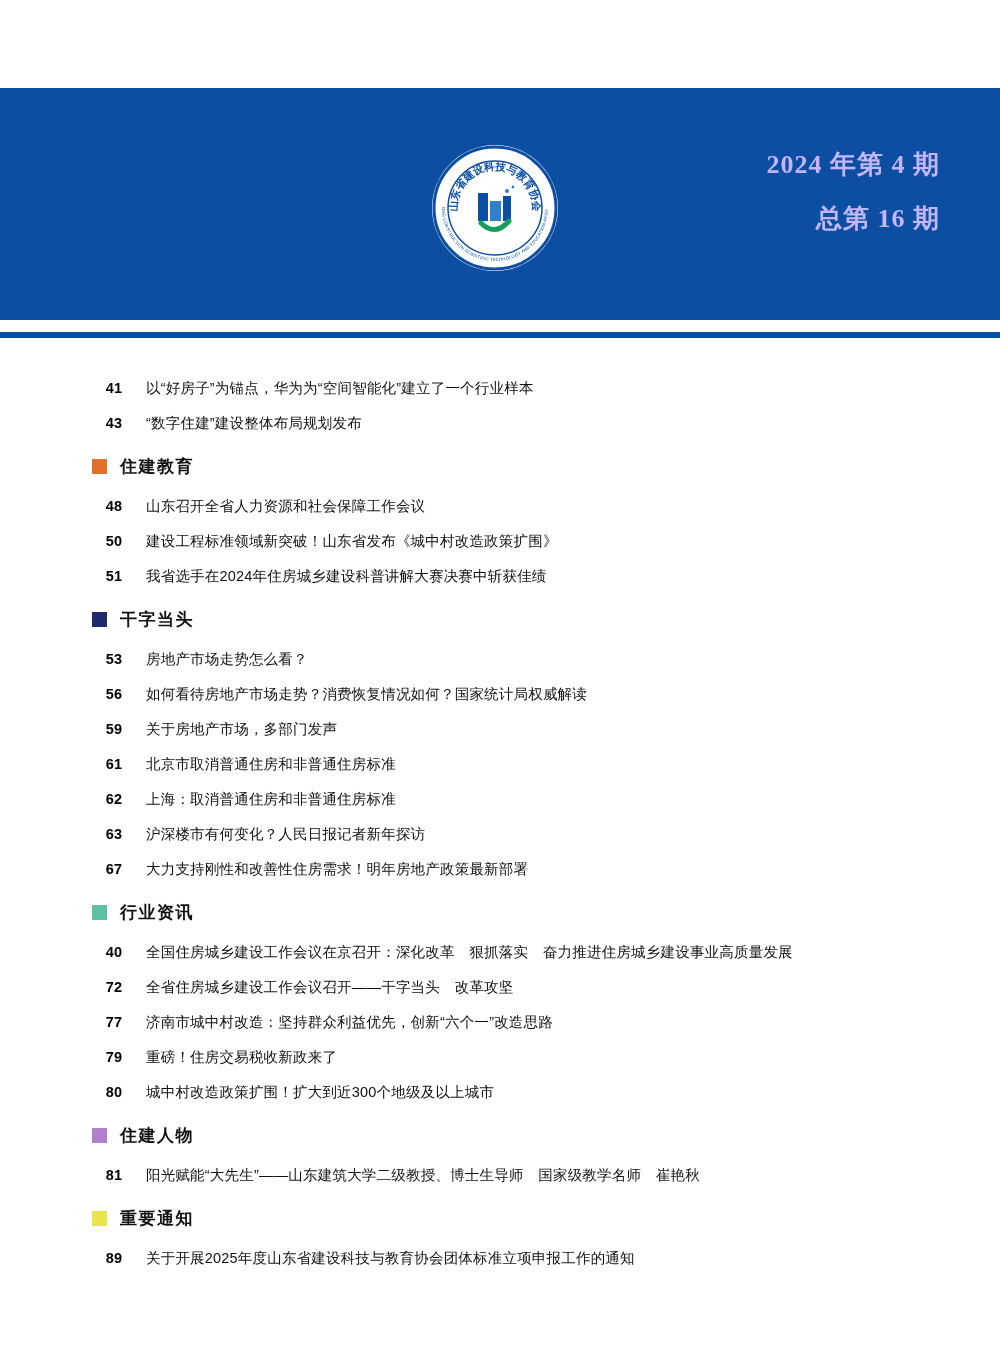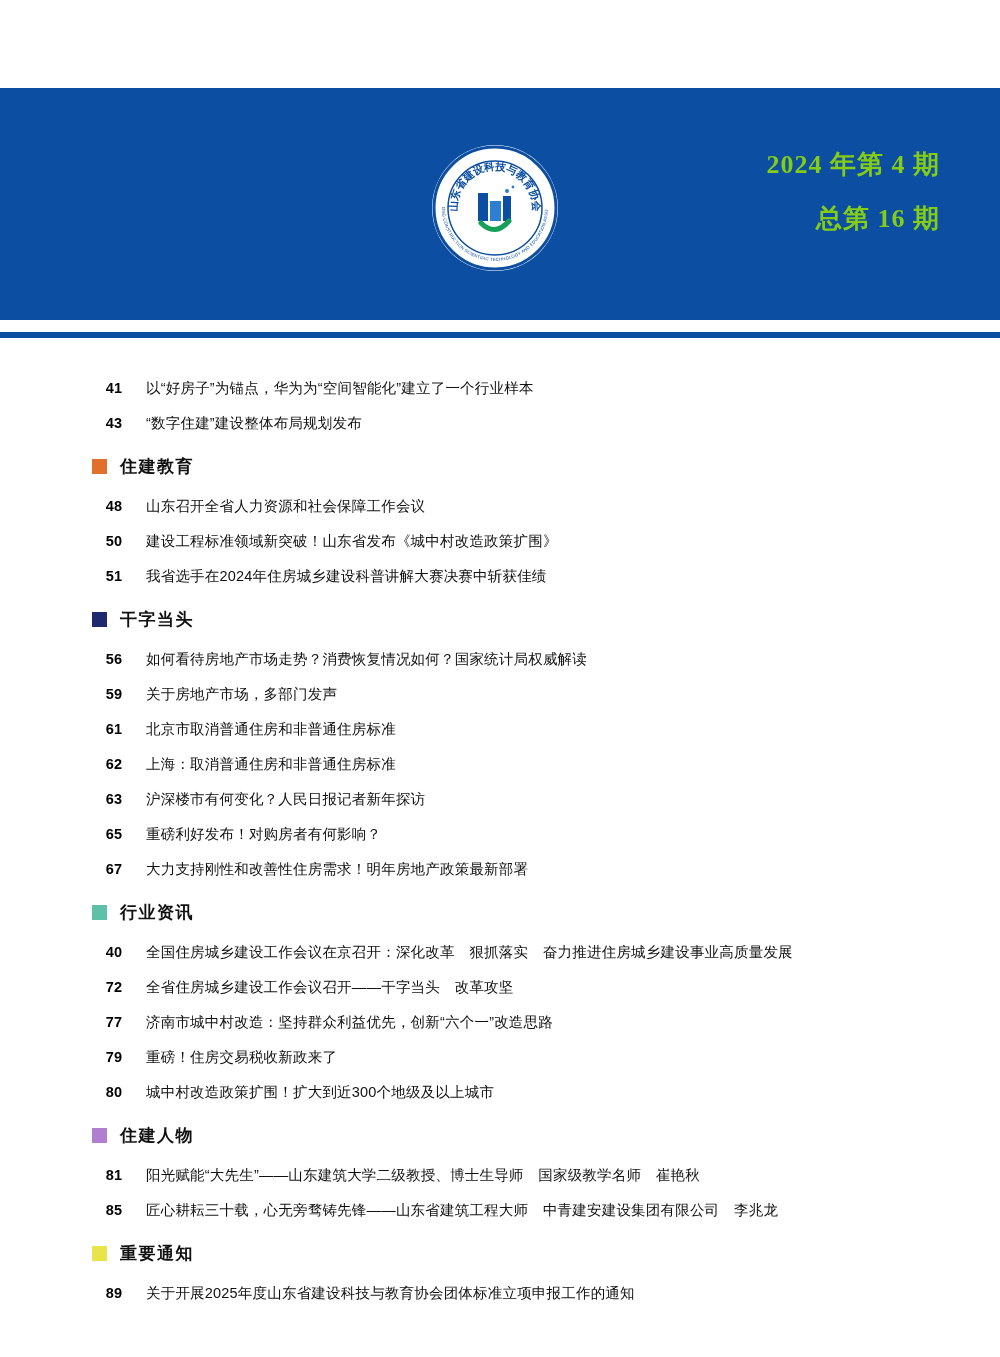--- a/index.html
+++ b/index.html
@@ -37,21 +37,21 @@
     top: 332px;
     width: 1000px;
     height: 6px;
     background: #0b4ea2;
   }
   .issue-block {
     position: absolute;
     right: 60px;
     top: 58px;
     text-align: right;
-    color: #84cc16;
+    color: #c4b5fd;
     font-family: "Liberation Serif", "DejaVu Serif", serif;
     font-weight: bold;
     letter-spacing: 1px;
   }
   .issue-line1 {
     font-size: 26px;
     line-height: 38px;
     white-space: nowrap;
   }
   .issue-line2 {
@@ -189,44 +189,44 @@
         <span class="title">我省选手在2024年住房城乡建设科普讲解大赛决赛中斩获佳绩</span>
       </div>
     </div>
 
     <div>
       <div class="section-head">
         <span class="swatch" style="background:#1f2a6e"></span>
         <span class="sec-title">干字当头</span>
       </div>
       <div class="entry">
+        <span class="pg">53</span>
+        <span class="title">房地产市场走势怎么看？</span>
+      </div>
+      <div class="entry">
         <span class="pg">56</span>
         <span class="title">如何看待房地产市场走势？消费恢复情况如何？国家统计局权威解读</span>
       </div>
       <div class="entry">
         <span class="pg">59</span>
         <span class="title">关于房地产市场，多部门发声</span>
       </div>
       <div class="entry">
         <span class="pg">61</span>
         <span class="title">北京市取消普通住房和非普通住房标准</span>
       </div>
       <div class="entry">
         <span class="pg">62</span>
         <span class="title">上海：取消普通住房和非普通住房标准</span>
       </div>
       <div class="entry">
         <span class="pg">63</span>
         <span class="title">沪深楼市有何变化？人民日报记者新年探访</span>
       </div>
       <div class="entry">
-        <span class="pg">65</span>
-        <span class="title">重磅利好发布！对购房者有何影响？</span>
-      </div>
-      <div class="entry">
         <span class="pg">67</span>
         <span class="title">大力支持刚性和改善性住房需求！明年房地产政策最新部署</span>
       </div>
     </div>
 
     <div>
       <div class="section-head">
         <span class="swatch" style="background:#5fc0a8"></span>
         <span class="sec-title">行业资讯</span>
       </div>
@@ -254,24 +254,20 @@
 
     <div>
       <div class="section-head">
         <span class="swatch" style="background:#b07fd0"></span>
         <span class="sec-title">住建人物</span>
       </div>
       <div class="entry">
         <span class="pg">81</span>
         <span class="title">阳光赋能“大先生”——山东建筑大学二级教授、博士生导师　国家级教学名师　崔艳秋</span>
       </div>
-      <div class="entry">
-        <span class="pg">85</span>
-        <span class="title">匠心耕耘三十载，心无旁骛铸先锋——山东省建筑工程大师　中青建安建设集团有限公司　李兆龙</span>
-      </div>
     </div>
 
     <div>
       <div class="section-head">
         <span class="swatch" style="background:#e8e44a"></span>
         <span class="sec-title">重要通知</span>
       </div>
       <div class="entry">
         <span class="pg">89</span>
         <span class="title">关于开展2025年度山东省建设科技与教育协会团体标准立项申报工作的通知</span>

